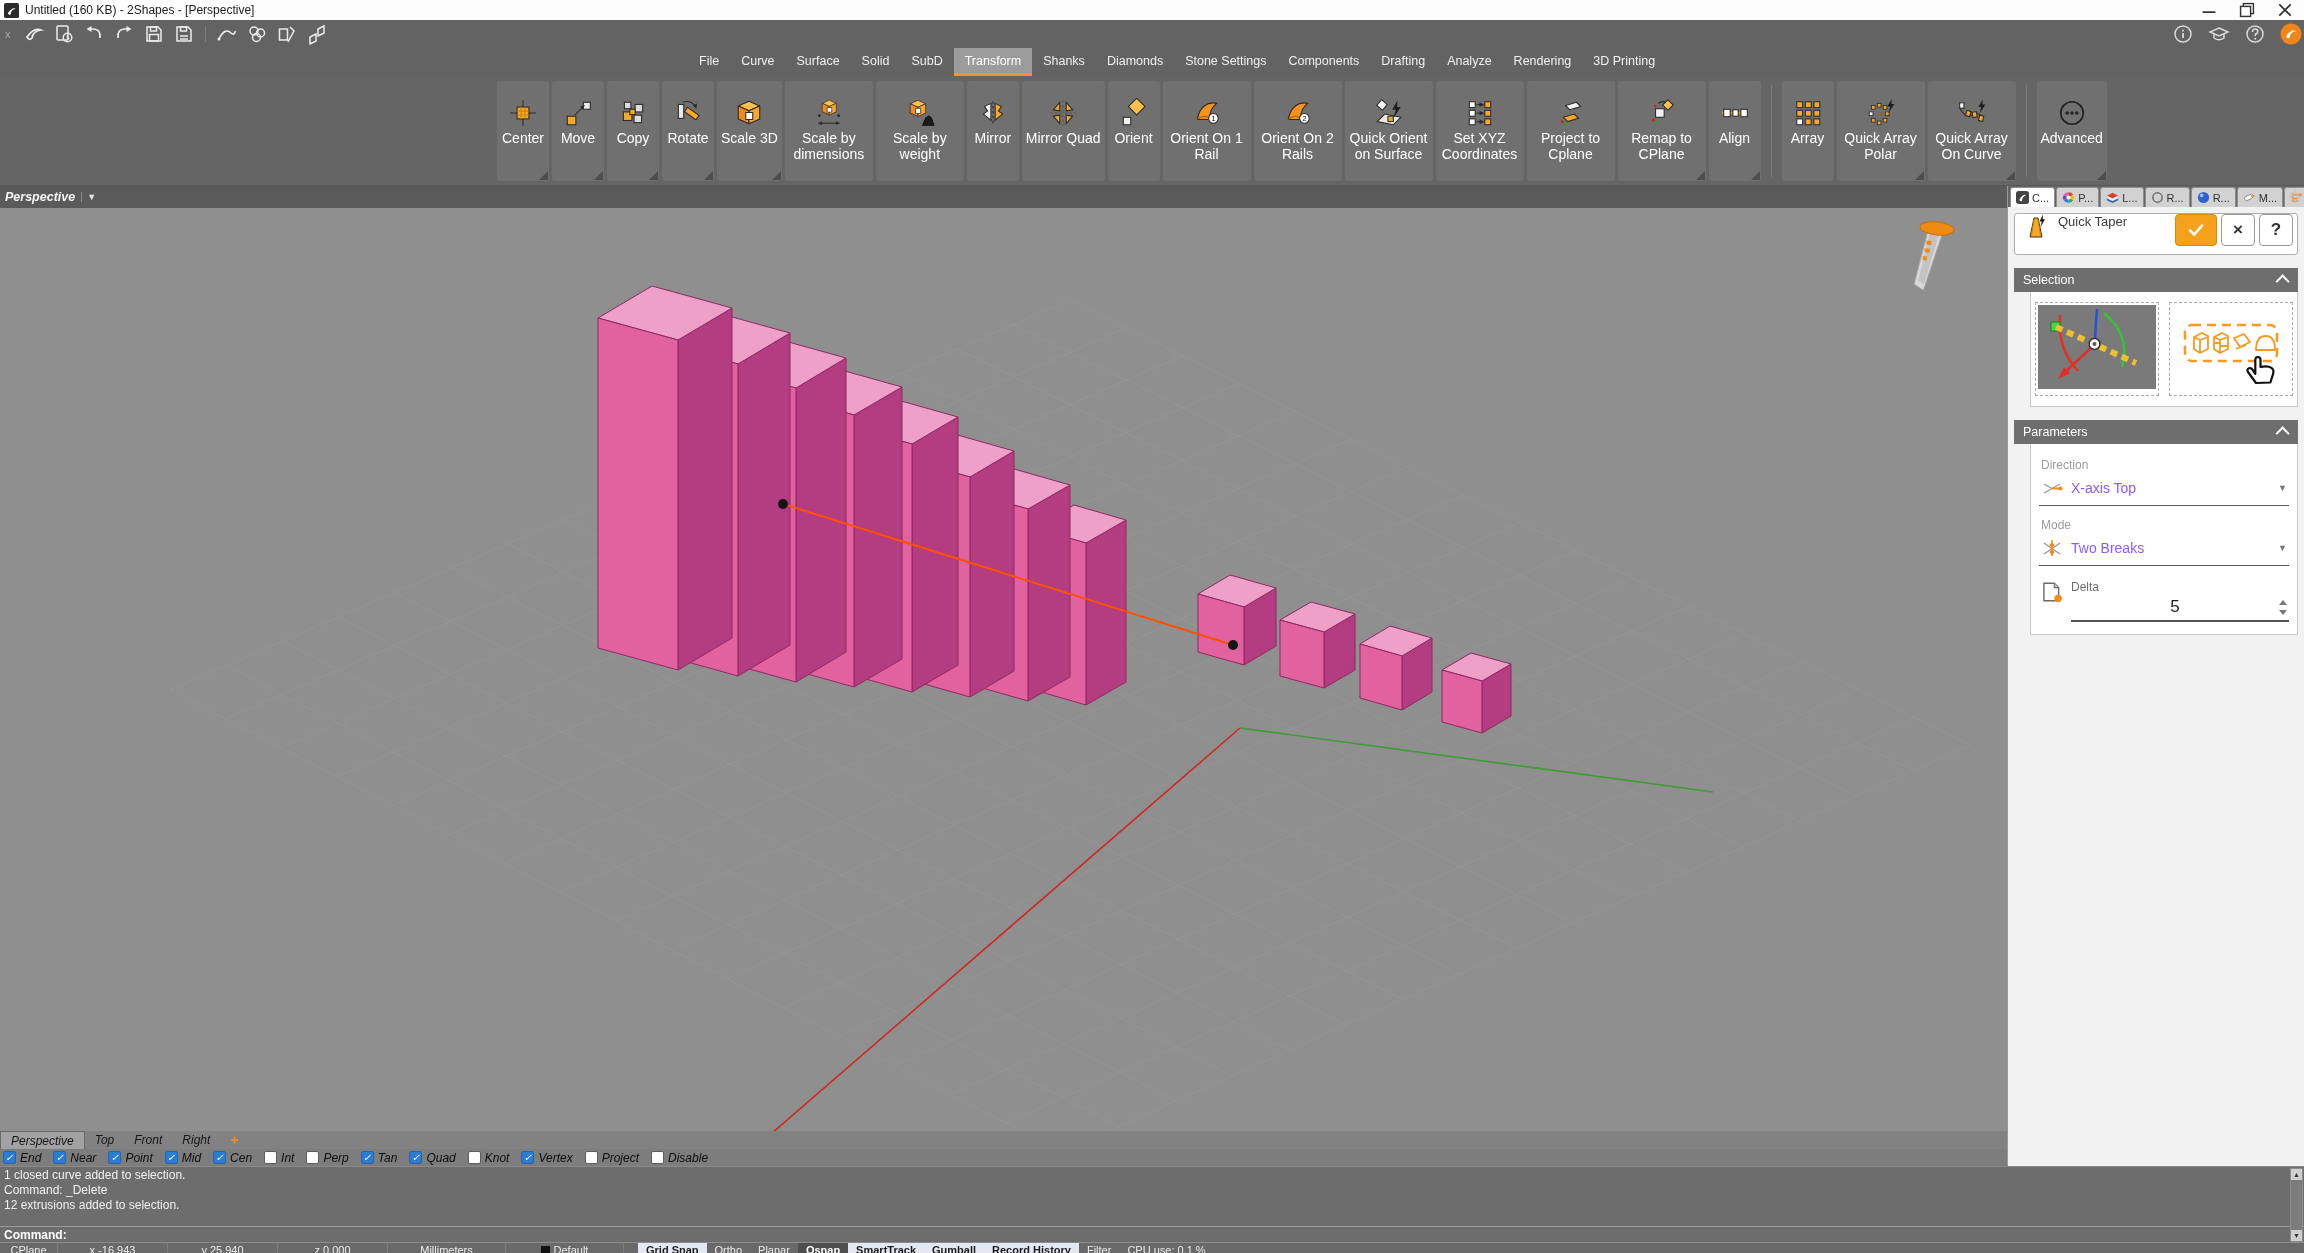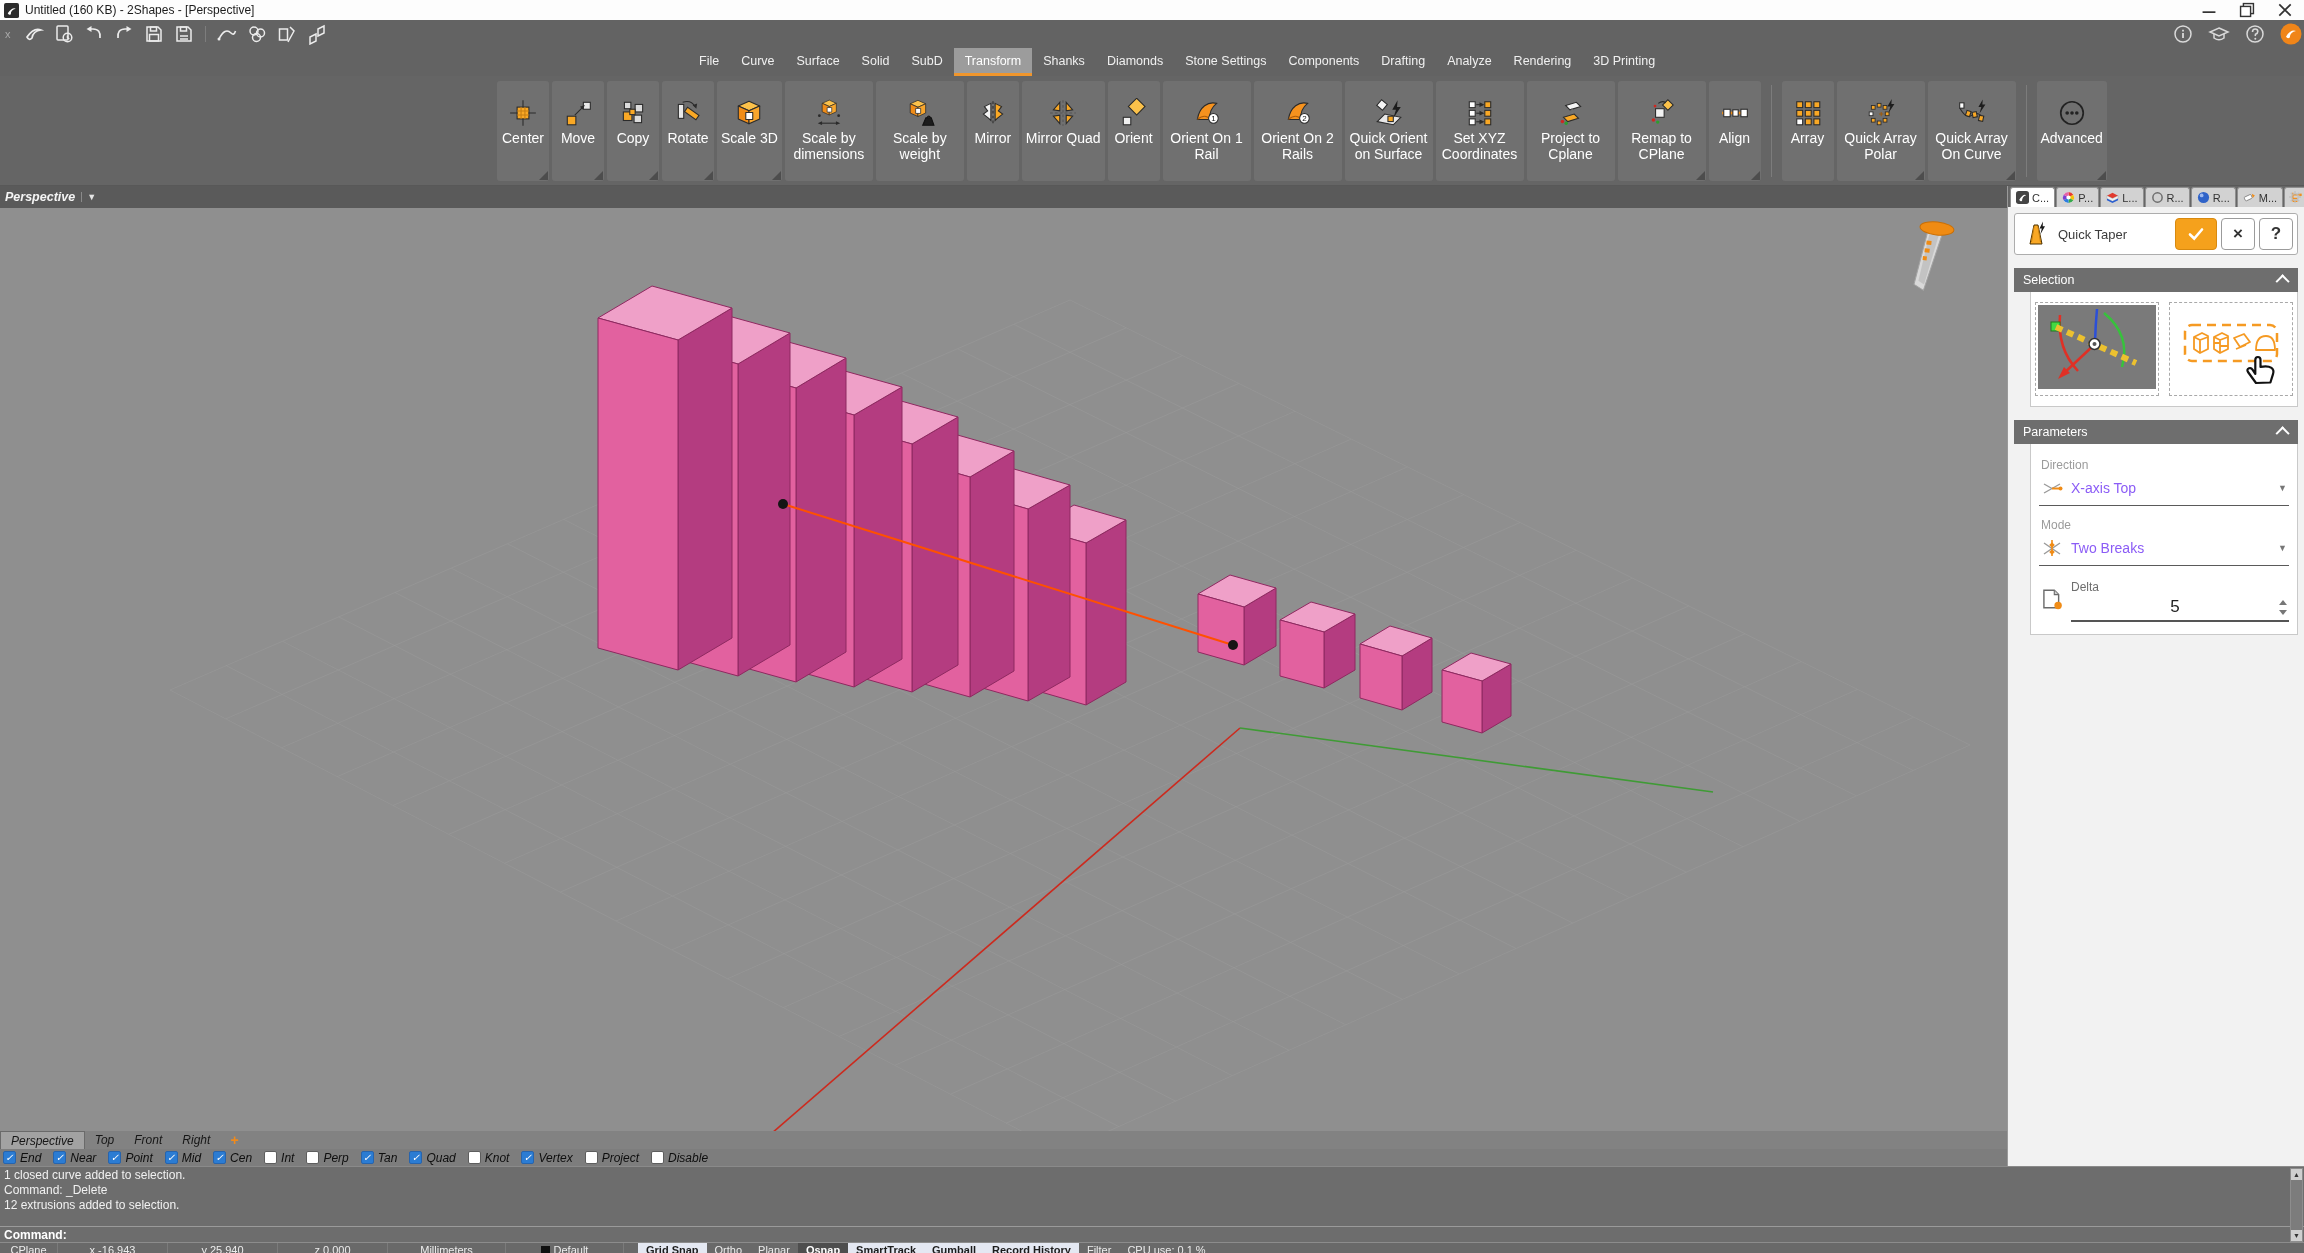--- a/index.html
+++ b/index.html
@@ -54,40 +54,40 @@
   .cb.checked{background:#2b7cd3;border-color:#2764ad;}
   
   #panel{width:297px;background:#efefef;border-left:1px solid #9a9a9a;box-sizing:border-box;display:flex;flex-direction:column;}
   #panel-tabs{height:21px;background:#666;display:flex;align-items:flex-end;padding-left:2px;position:relative;}
   .ptab{height:19px;display:flex;align-items:center;gap:3px;background:#d2d2d2;border:1px solid #8f8f8f;border-bottom:none;border-radius:3px 3px 0 0;padding:0 5px;font-size:11px;color:#333;margin-right:1px;}
   .ptab.active{background:#fff;}
   .ptab .picon{width:13px;height:13px;}
   .ptab .picon svg{width:100%;height:100%;display:block;}
   #panel-gear{position:absolute;right:2px;top:4px;width:14px;height:14px;opacity:.8;}
   #panel-body{flex:1;padding:6px;background:#f2f2f2;}
-  #qt-header{height:40px;background:#fff;border:1px solid #adadad;border-radius:3px;display:flex;align-items:center;padding:0 4px 0 8px;}
+  #qt-header{height:40px;background:#fff;border:1px solid #adadad;border-radius:3px;display:flex;padding:0 4px 0 8px;}
   #qt-header .hicon{width:26px;height:26px;}
   #qt-header .htitle{margin-left:9px;font-size:13px;color:#3c3c3c;}
   #qt-header .hbtns{margin-left:auto;display:flex;gap:4px;}
   .hbtn{width:34px;height:32px;border-radius:4px;border:1px solid #9b9b9b;background:#fff;display:flex;align-items:center;justify-content:center;font-size:17px;color:#333;font-weight:bold;box-sizing:border-box;}
   .hbtn.ok{width:42px;background:#f5a11c;border-color:#d88a10;}
   .section{margin-top:13px;}
   .sec-header{height:24px;background:#6e6e6e;color:#fff;font-size:12.5px;display:flex;align-items:center;padding:0 9px;}
   .sec-header .chev{margin-left:auto;width:8px;height:8px;border-left:2px solid #fff;border-top:2px solid #fff;transform:rotate(45deg) translateY(2px);}
   .sec-body{background:#fff;border:1px solid #c9c9c9;border-top:none;padding:10px 8px;margin-left:16px;}
   #sel-body{display:flex;gap:10px;justify-content:center;}
   .thumb{border:1px dashed #a9a9a9;padding:2px;}
   
   .flabel{font-size:12px;color:#9b9b9b;margin:4px 2px 2px 2px;}
   .frow{display:flex;align-items:center;gap:8px;padding:3px 2px 6px 2px;border-bottom:1px solid #5a5a5a;}
   .frow .ficon{width:22px;height:22px;}
   .frow .ficon svg,.dicon svg{width:100%;height:100%;display:block;}
   .frow .fval{font-size:14px;color:#8b5cf6;}
   .frow .caret{margin-left:auto;font-size:9px;color:#777;}
-  .drow{display:flex;align-items:center;gap:8px;margin-top:14px;padding-bottom:2px;}
+  .drow{display:flex;align-items:flex-start;gap:8px;margin-top:14px;padding-bottom:2px;}
   .dicon{width:24px;height:24px;margin-bottom:4px;}
   .dcol{flex:1;border-bottom:2px solid #555;}
   .dlabel{font-size:12px;color:#6e6e6e;}
   .dvalrow{display:flex;align-items:center;}
   .dval{flex:1;text-align:center;font-size:17px;color:#222;padding:3px 0;}
   .spin{display:flex;flex-direction:column;gap:5px;margin-right:2px;}
   .spin .up{width:0;height:0;border-left:4px solid transparent;border-right:4px solid transparent;border-bottom:5px solid #777;}
   .spin .down{width:0;height:0;border-left:4px solid transparent;border-right:4px solid transparent;border-top:5px solid #777;}
   .togrow{display:flex;align-items:center;gap:14px;margin:14px 2px;}
   .tog{width:40px;height:21px;border-radius:11px;background:#a6a6a6;position:relative;flex:none;}

